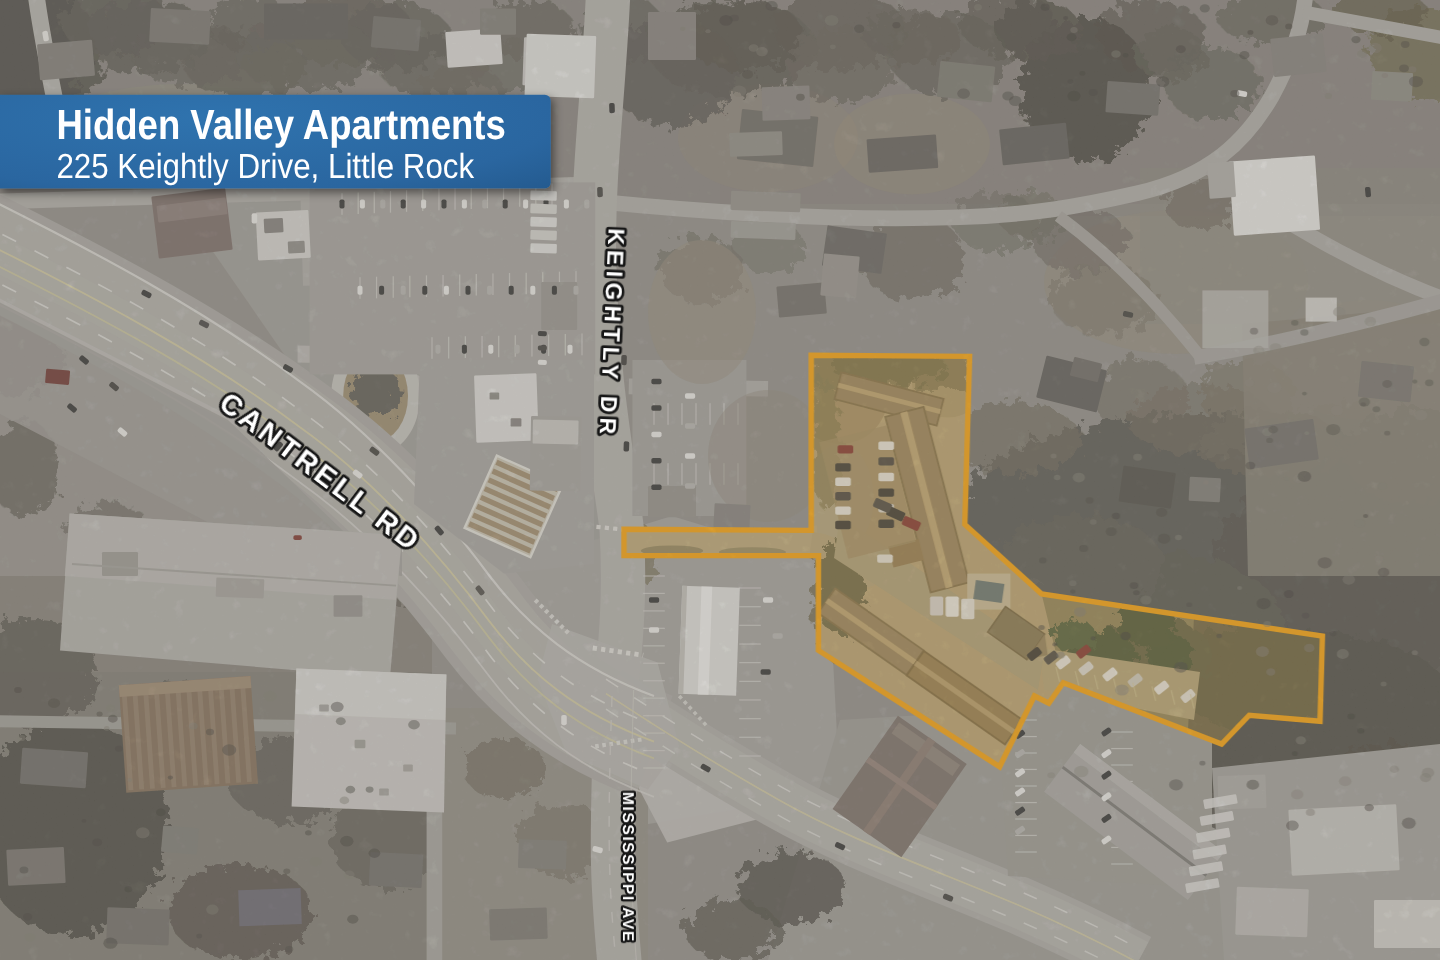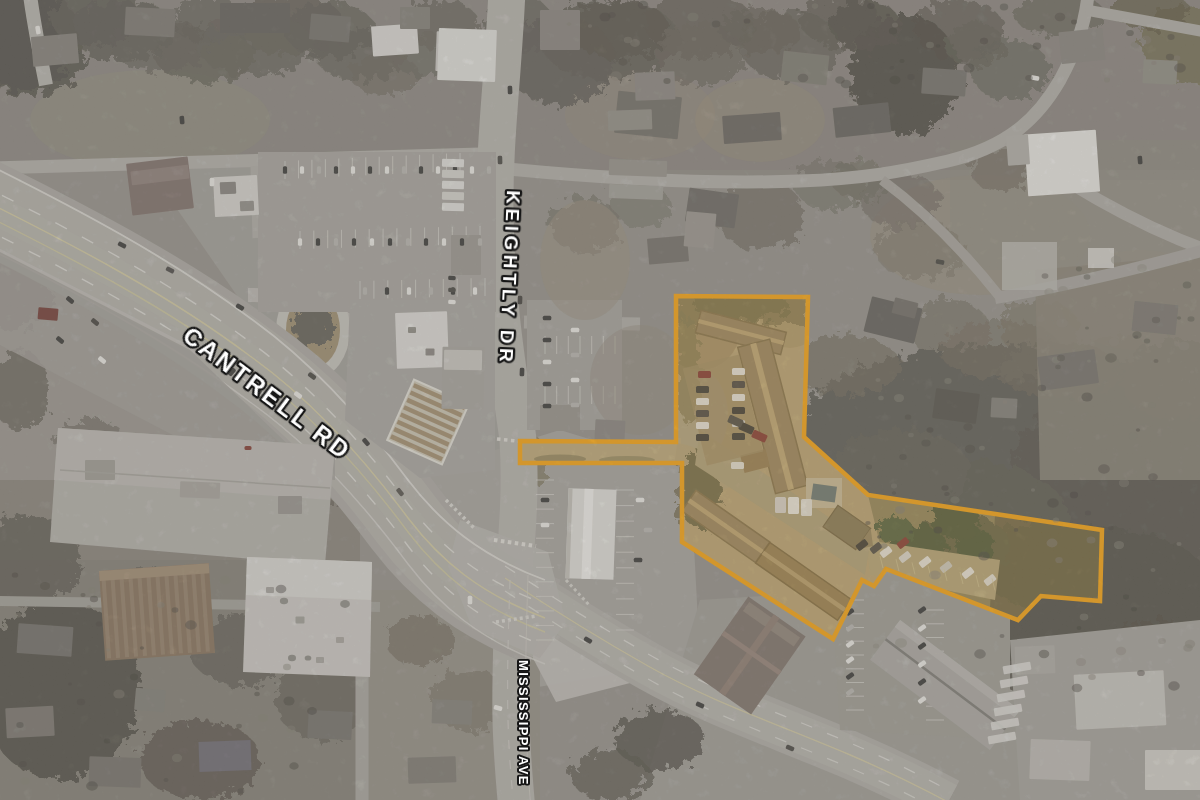--- a/index.html
+++ b/index.html
@@ -759,12 +759,15 @@
         <ellipse cx="1089" cy="361" rx="2.0" ry="1.6" fill="#938e83" opacity="0.45"></ellipse>
         <ellipse cx="1156" cy="361" rx="2.5" ry="2.0" fill="#5f5b52" opacity="0.45"></ellipse>
         <ellipse cx="1184" cy="346" rx="5.6" ry="4.5" fill="#938e83" opacity="0.45"></ellipse>
       </g>
       <rect width="1200" height="800" filter="url(#fnoise)" opacity="0.30" style="mix-blend-mode:multiply"></rect>
       <rect width="1200" height="800" filter="url(#fcoarse)" opacity="0.25" style="mix-blend-mode:multiply"></rect>
       <rect width="1200" height="800" filter="url(#fnoise)" opacity="0.10" style="mix-blend-mode:screen"></rect>
       <text x="181" y="339" style="font-family:&quot;Liberation Sans&quot;,sans-serif;font-weight:bold;fill:#ffffff;stroke:#161616;paint-order:stroke;stroke-linejoin:round;font-size:24px;stroke-width:4.5px;letter-spacing:3px" transform="rotate(37 181 339)">CANTRELL  RD</text>
       <text x="505" y="190" style="font-family:&quot;Liberation Sans&quot;,sans-serif;font-weight:bold;fill:#ffffff;stroke:#161616;paint-order:stroke;stroke-linejoin:round;font-size:19px;stroke-width:4.5px;letter-spacing:4.5px" transform="rotate(92.5 506 191)">KEIGHTLY  DR</text>
       <text x="519" y="658" style="font-family:&quot;Liberation Sans&quot;,sans-serif;font-weight:bold;fill:#ffffff;stroke:#161616;paint-order:stroke;stroke-linejoin:round;font-size:13px;stroke-width:3.8px;letter-spacing:1.3px" transform="rotate(90 518 659)">MISSISSIPPI AVE</text>
-    </svg></div>
+    </svg><div id="banner">
+      <div class="t1">Hidden Valley Apartments</div>
+      <div class="t2">225 Keightly Drive, Little Rock</div>
+    </div></div>
 </body></html>

